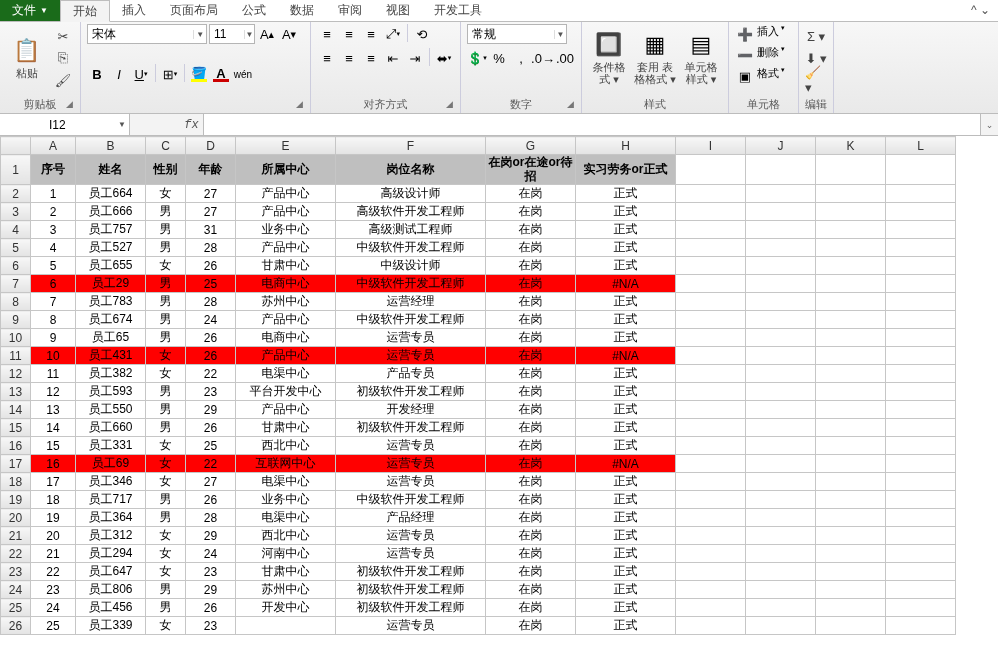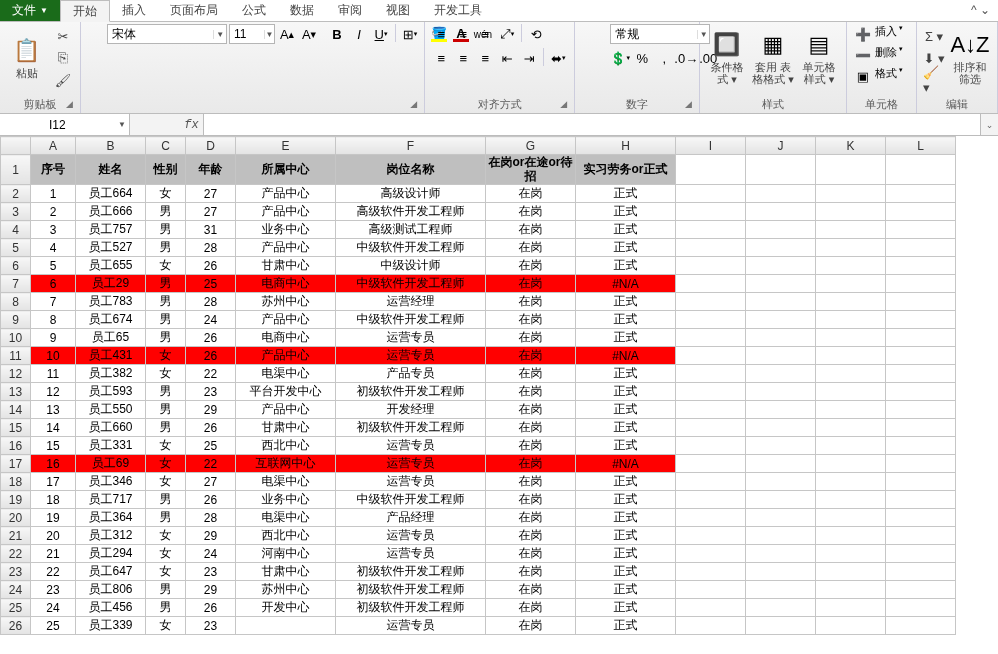--- a/index.html
+++ b/index.html
@@ -93,21 +93,21 @@
         <div class="mini-btn">
             <span>🖌</span>
           </div>
       </div>
     </div>
     <div class="group-label">剪贴板</div>
     <div class="launcher">◢</div>
   </div>
 
   <div class="group" style="min-width:230px">
-    <div class="group-body" style="flex-direction:row; gap:8px;margin-left:20px;">
+    <div class="group-body" style="flex-direction:column; gap:20px;">
       <div class="btn-row">
         <div class="combo" style="width:120px">
           <input value="宋体" style="">
           <div class="dd">▼</div>
         </div>
         <div class="combo" style="width:46px">
           <input value="11" style="">
           <div class="dd">▼</div>
         </div>
         <div class="sq">A<sup>▴</sup></div>
@@ -161,21 +161,21 @@
         <div class="sq">⇥</div>
         <div class="vline" style="height:18px;margin:0 2px"></div>
         <div class="sq">⬌<span style="font-size:7px">▾</span></div>
       </div>
     </div>
     <div class="group-label">对齐方式</div>
     <div class="launcher">◢</div>
   </div>
 
   <div class="group" style="min-width:110px">
-    <div class="group-body" style="flex-direction:column; gap:4px;margin-left:29px;">
+    <div class="group-body" style="flex-direction:column; gap:4px;">
       <div class="combo" style="width:100px">
         <input value="常规" style="">
         <div class="dd">▼</div>
       </div>
       <div class="btn-row">
         <div class="sq">💲<span style="font-size:7px">▾</span></div>
         <div class="sq">%</div>
         <div class="sq">,</div>
         <div class="sq">.0→</div>
         <div class="sq">.00</div>
@@ -224,24 +224,20 @@
     </div>
     <div class="group-label">单元格</div>
   </div>
 
   <div class="group">
     <div class="group-body">
       <div class="mini-stack">
         <div class="mini-btn">Σ ▾</div>
         <div class="mini-btn">⬇ ▾</div>
         <div class="mini-btn">🧹 ▾</div>
-      </div>
-      <div class="big-btn">
-        <div class="icon">A↓Z</div>
-        <div class="lbl"><span>排序和筛选</span></div>
       </div>
     </div>
     <div class="group-label">编辑</div>
   </div>
 
 </div>
 
 <div class="fbar">
   <div class="namebox">
     <input value="I12" style="">

